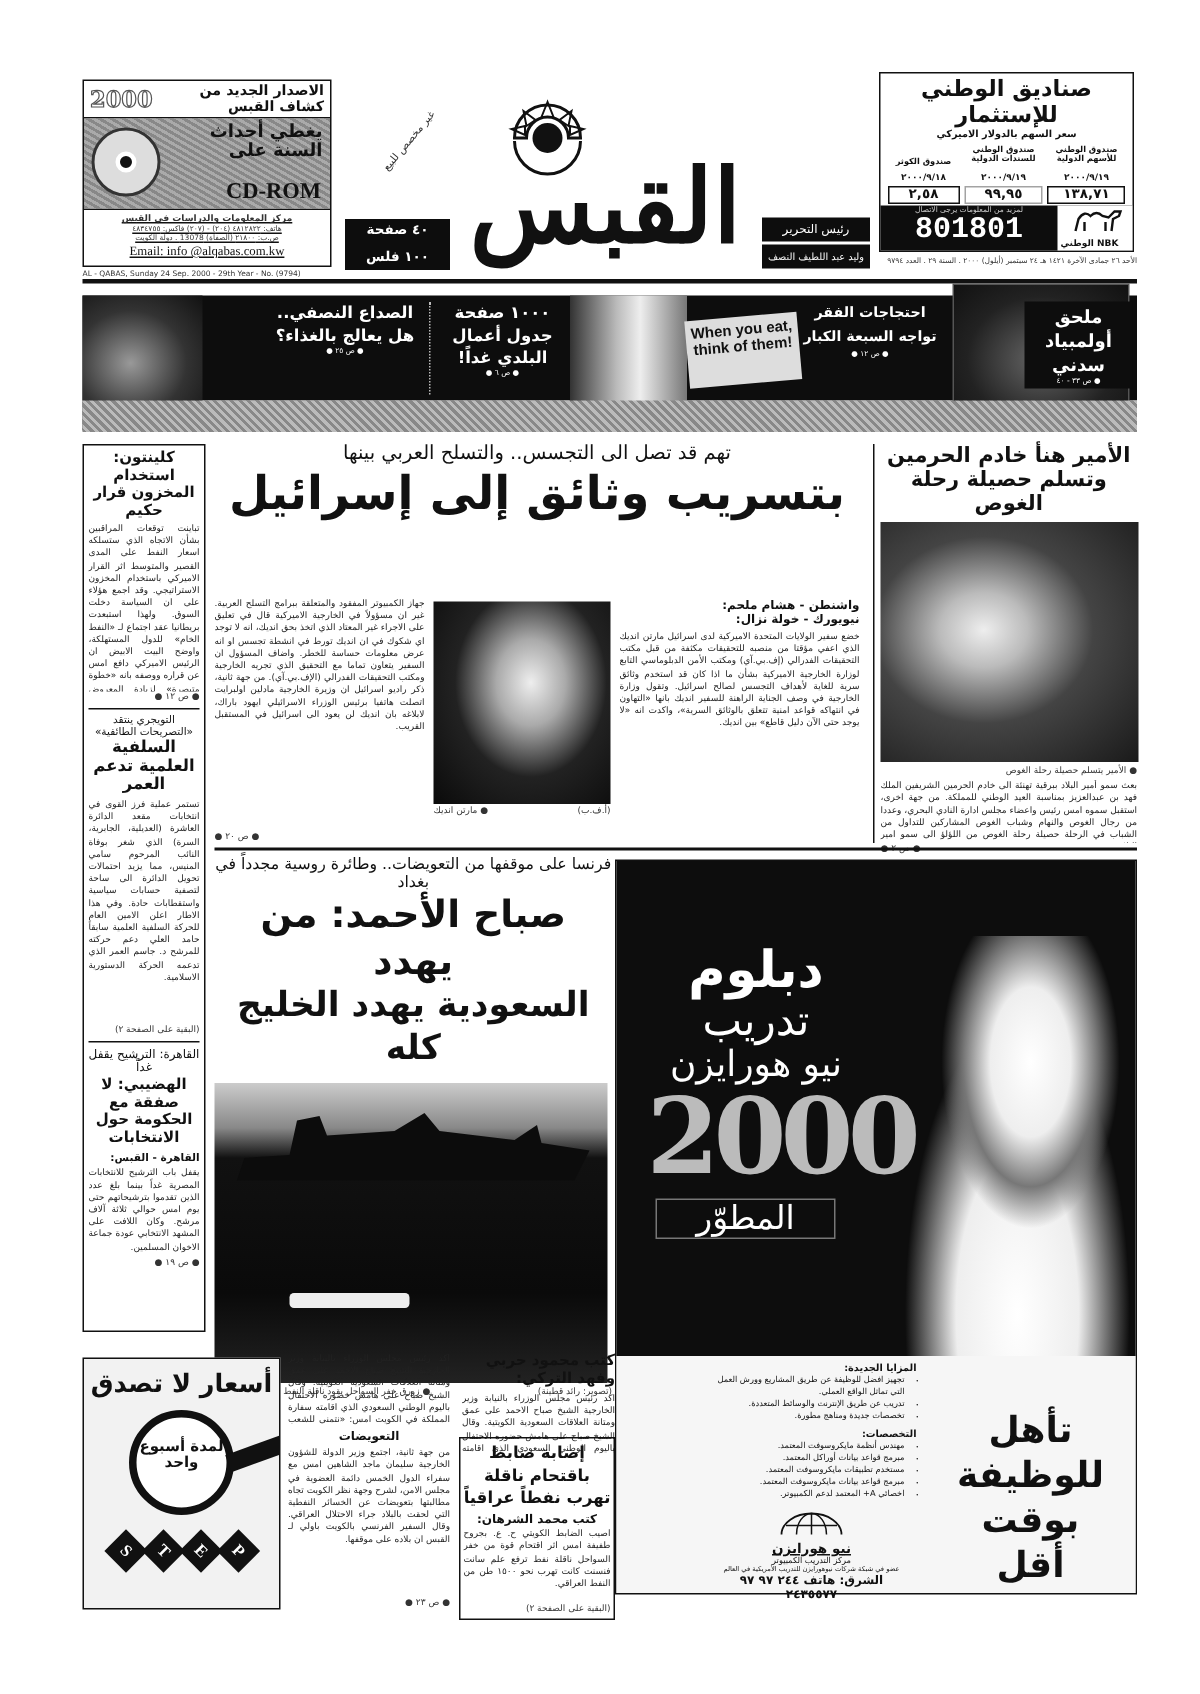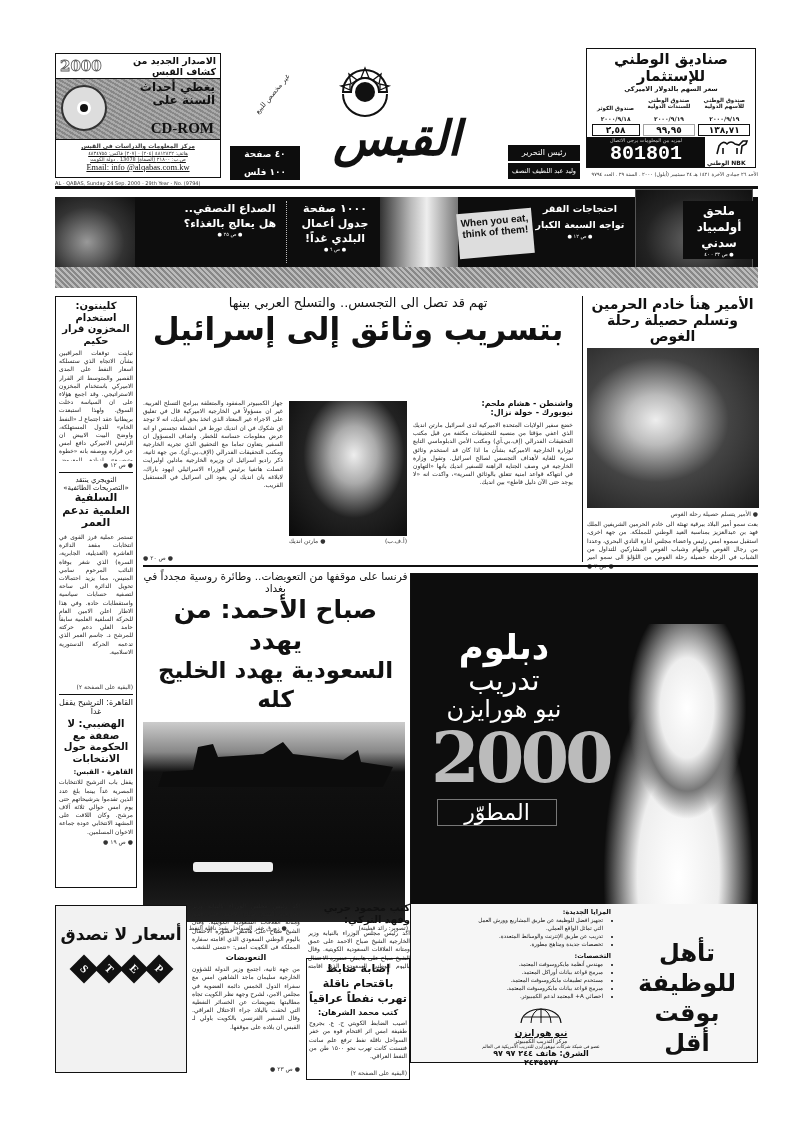--- a/index.html
+++ b/index.html
@@ -56,21 +56,21 @@
       <g fill="none" stroke="#111" stroke-width="1.3">
         <path d="M0,-24 L-4,-14 L4,-14Z"></path>
           <path d="M-16,-18 L-14,-8 L-8,-12Z"></path>
           <path d="M16,-18 L14,-8 L8,-12Z"></path>
         <path d="M-24,-6 L-15,-2 L-15,-8Z"></path>
           <path d="M24,-6 L15,-2 L15,-8Z"></path>
       </g>
       <path d="M-22,2 A22,22 0 0 0 22,2" fill="none" stroke="#111" stroke-width="2"></path>
     </g>
   </svg>
-  <div style="position:absolute;left:0;top:40px;width:168px;font-family:'DejaVu Serif',serif;font-weight:bold;font-size:48px;line-height:80px;text-align:center;letter-spacing:-2px;font-style:italic;">القبس</div>
+  <div style="position:absolute;left:0;top:40px;width:168px;font-family:'DejaVu Serif',serif;font-weight:bold;font-size:68px;line-height:80px;text-align:center;letter-spacing:-2px;">القبس</div>
 </div>
 
 <div class="abs black c" style="left:508px;top:145px;width:72px;height:16px;font-size:8px;line-height:16px;">رئيس التحرير</div>
 <div class="abs black c" style="left:508px;top:163px;width:72px;height:16px;font-size:6.5px;line-height:16px;">وليد عبد اللطيف النصف</div>
 
 <div class="abs bx" style="left:586px;top:48px;width:170px;height:120px;">
   <div class="hd" style="font-size:15px;margin-top:2px;">صناديق الوطني للإستثمار</div>
   <div class="hd" style="font-size:6.5px;">سعر السهم بالدولار الاميركي</div>
   <div style="display:flex;flex-direction:row-reverse;justify-content:space-around;padding:0 3px;margin-top:4px;">
     <div class="c" style="width:52px;">
@@ -194,21 +194,25 @@
     </svg>
     <div style="position:absolute;left:50px;top:140px;width:80px;height:10px;background:#eee;border-radius:3px;"></div>
   </div>
   <div class="rtl" style="display:flex;flex-direction:row-reverse;justify-content:space-between;margin-top:2px;">
     <span class="tiny">● زورق خفر السواحل يقود ناقلة النفط إلى ميناء الأحمدي</span>
     <span class="tiny">(تصوير: رائد قطينة)</span>
   </div>
 </div>
 
 <div class="abs bx" style="left:55px;top:905px;width:132px;height:168px;background:#f2f2f2;overflow:hidden;">
-  <div class="hd" style="font-size:17px;margin-top:19px;text-align:center;">أسعار لا تصدق</div>
+  <div class="hd" style="font-size:17px;margin-top:8px;text-align:center;">أسعار لا تصدق</div>
+  <div style="position:relative;margin:6px auto 0;width:70px;height:70px;border-radius:50%;border:5px solid #111;background:#fff;">
+    <div class="hd" style="font-size:10px;padding-top:14px;">لمدة أسبوع واحد</div>
+    <div style="position:absolute;right:-40px;top:18px;width:40px;height:12px;background:#111;transform:rotate(-20deg);"></div>
+  </div>
   <div style="display:flex;justify-content:center;gap:1px;margin-top:12px;">
     <span style="width:24px;height:24px;background:#111;color:#fff;transform:rotate(45deg) scale(.85);display:flex;align-items:center;justify-content:center;font-family:'Liberation Serif',serif;font-weight:bold;font-size:13px;">S</span>
     <span style="width:24px;height:24px;background:#111;color:#fff;transform:rotate(45deg) scale(.85);display:flex;align-items:center;justify-content:center;font-family:'Liberation Serif',serif;font-weight:bold;font-size:13px;">T</span>
     <span style="width:24px;height:24px;background:#111;color:#fff;transform:rotate(45deg) scale(.85);display:flex;align-items:center;justify-content:center;font-family:'Liberation Serif',serif;font-weight:bold;font-size:13px;">E</span>
     <span style="width:24px;height:24px;background:#111;color:#fff;transform:rotate(45deg) scale(.85);display:flex;align-items:center;justify-content:center;font-family:'Liberation Serif',serif;font-weight:bold;font-size:13px;">P</span>
   </div>
 </div>
 
 <div class="abs" style="left:192px;top:902px;width:218px;height:170px;">
   <div class="abs" style="right:0;top:0;width:102px;">

